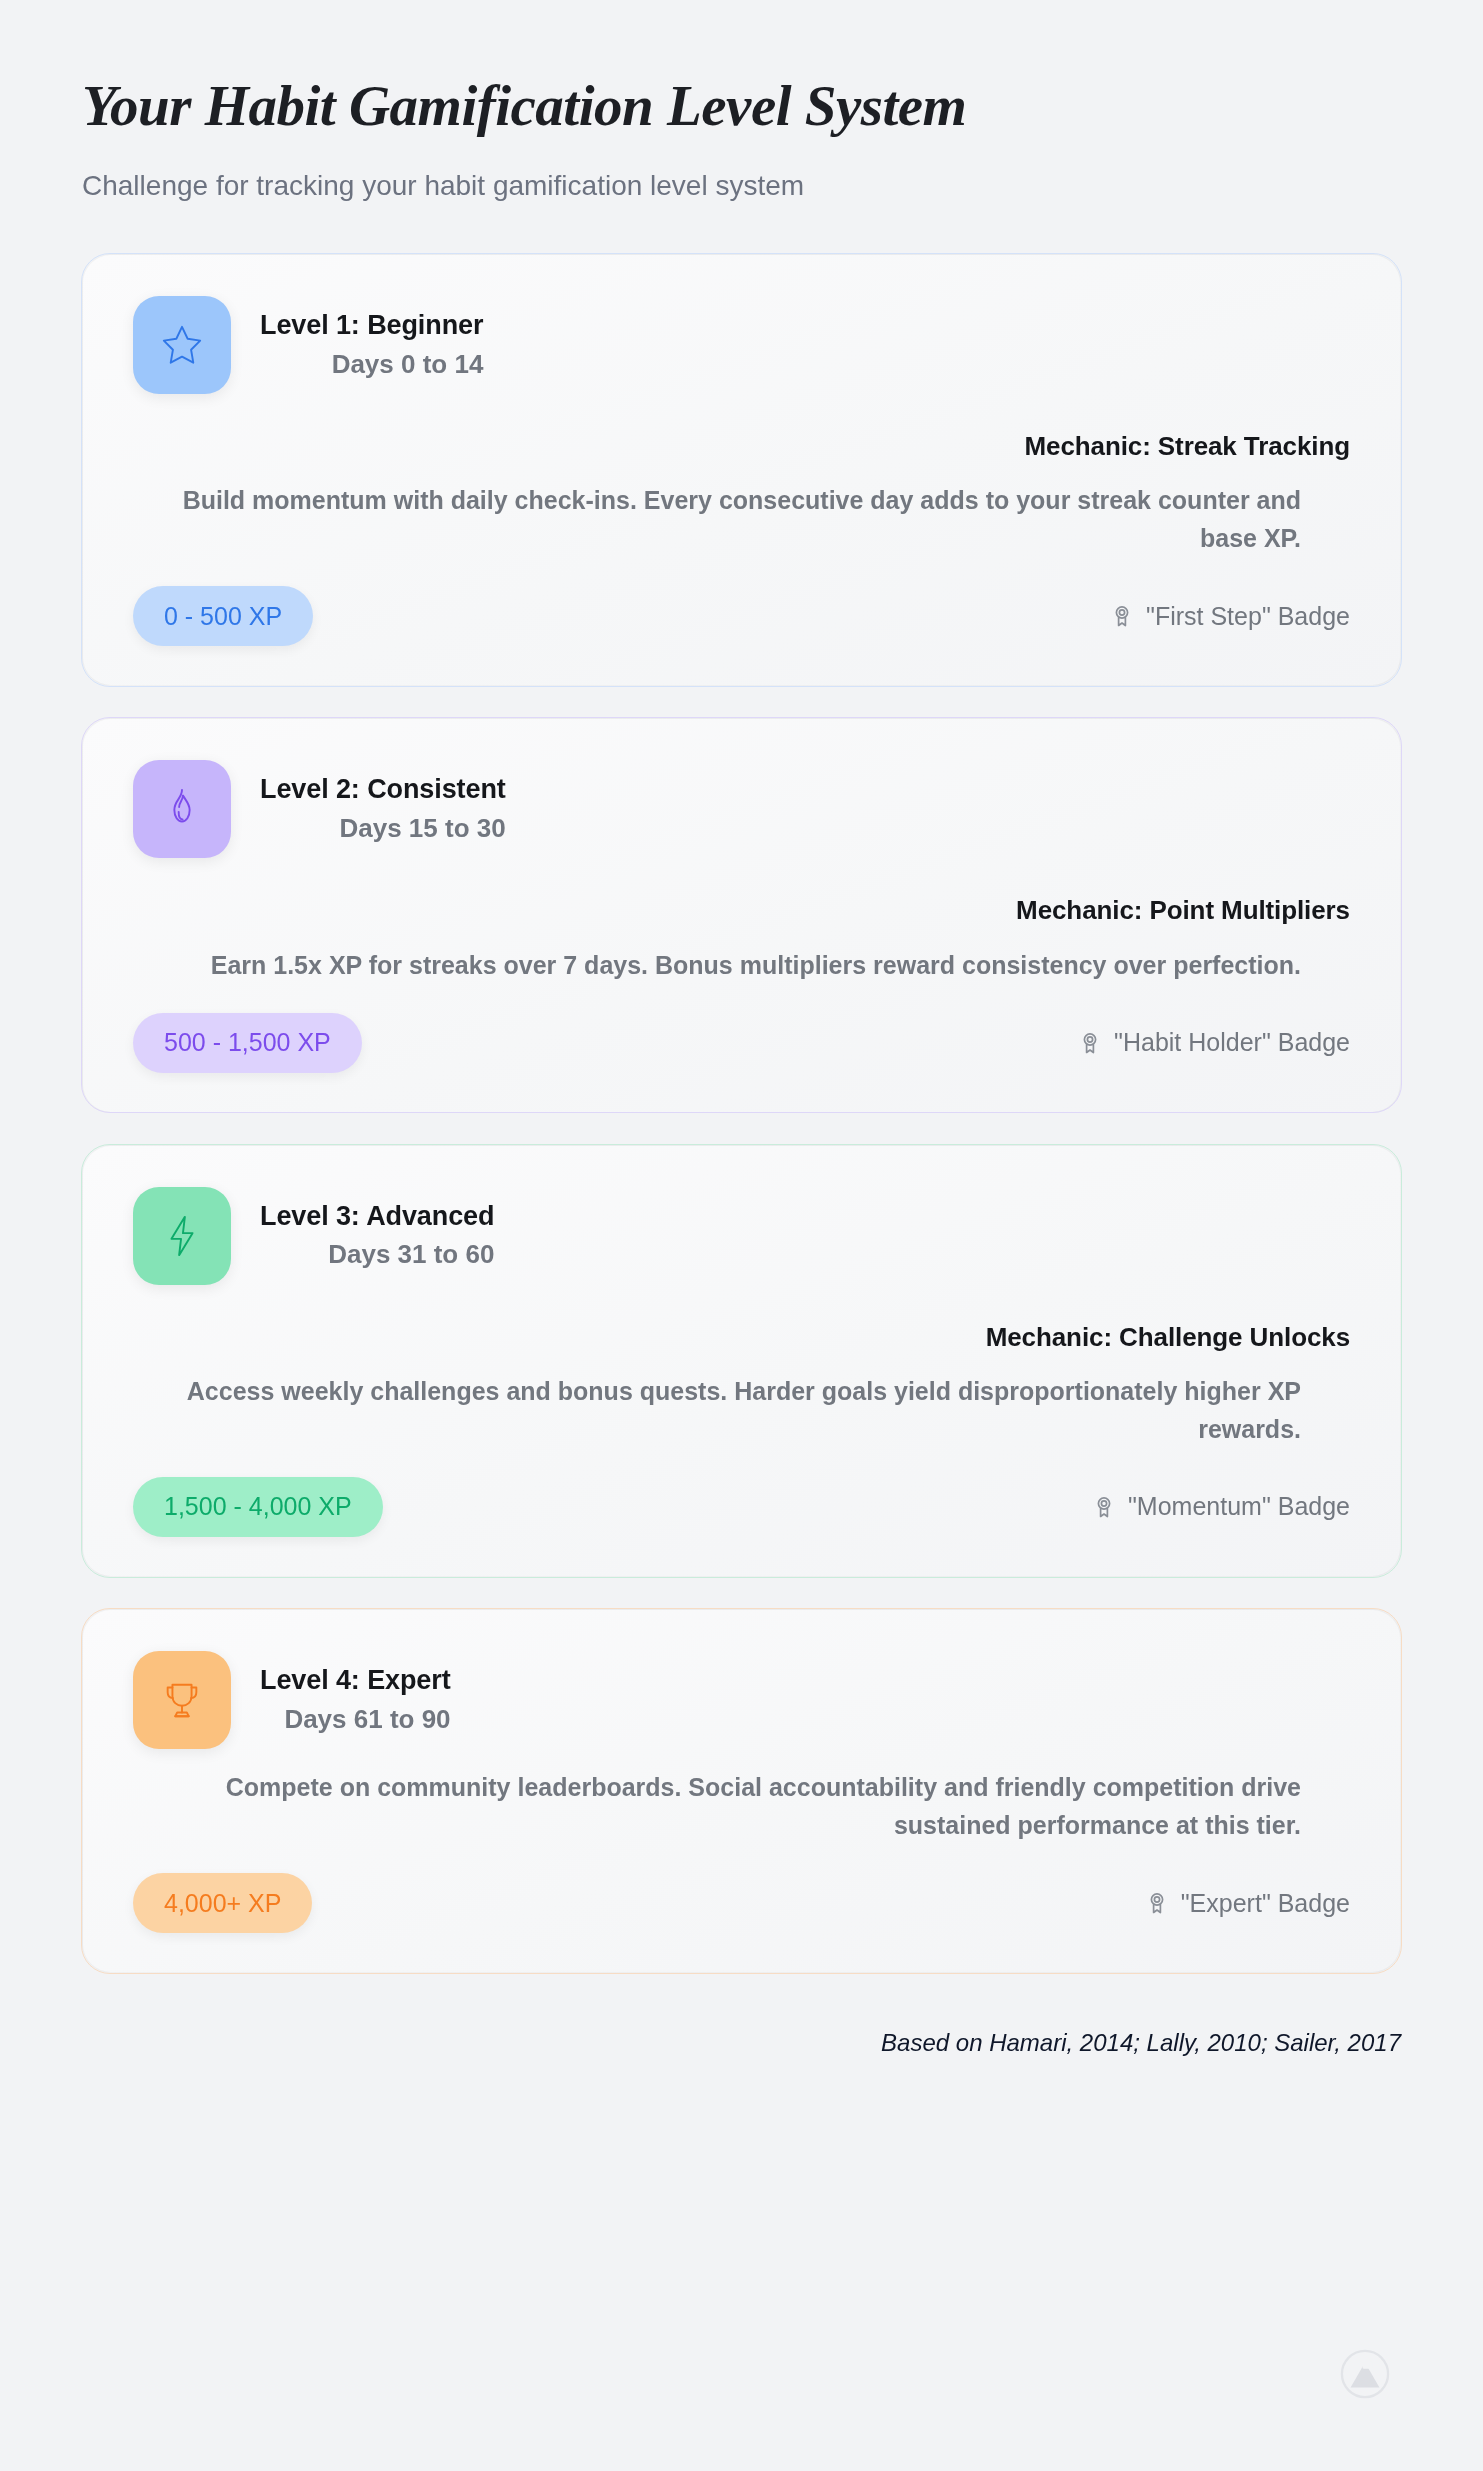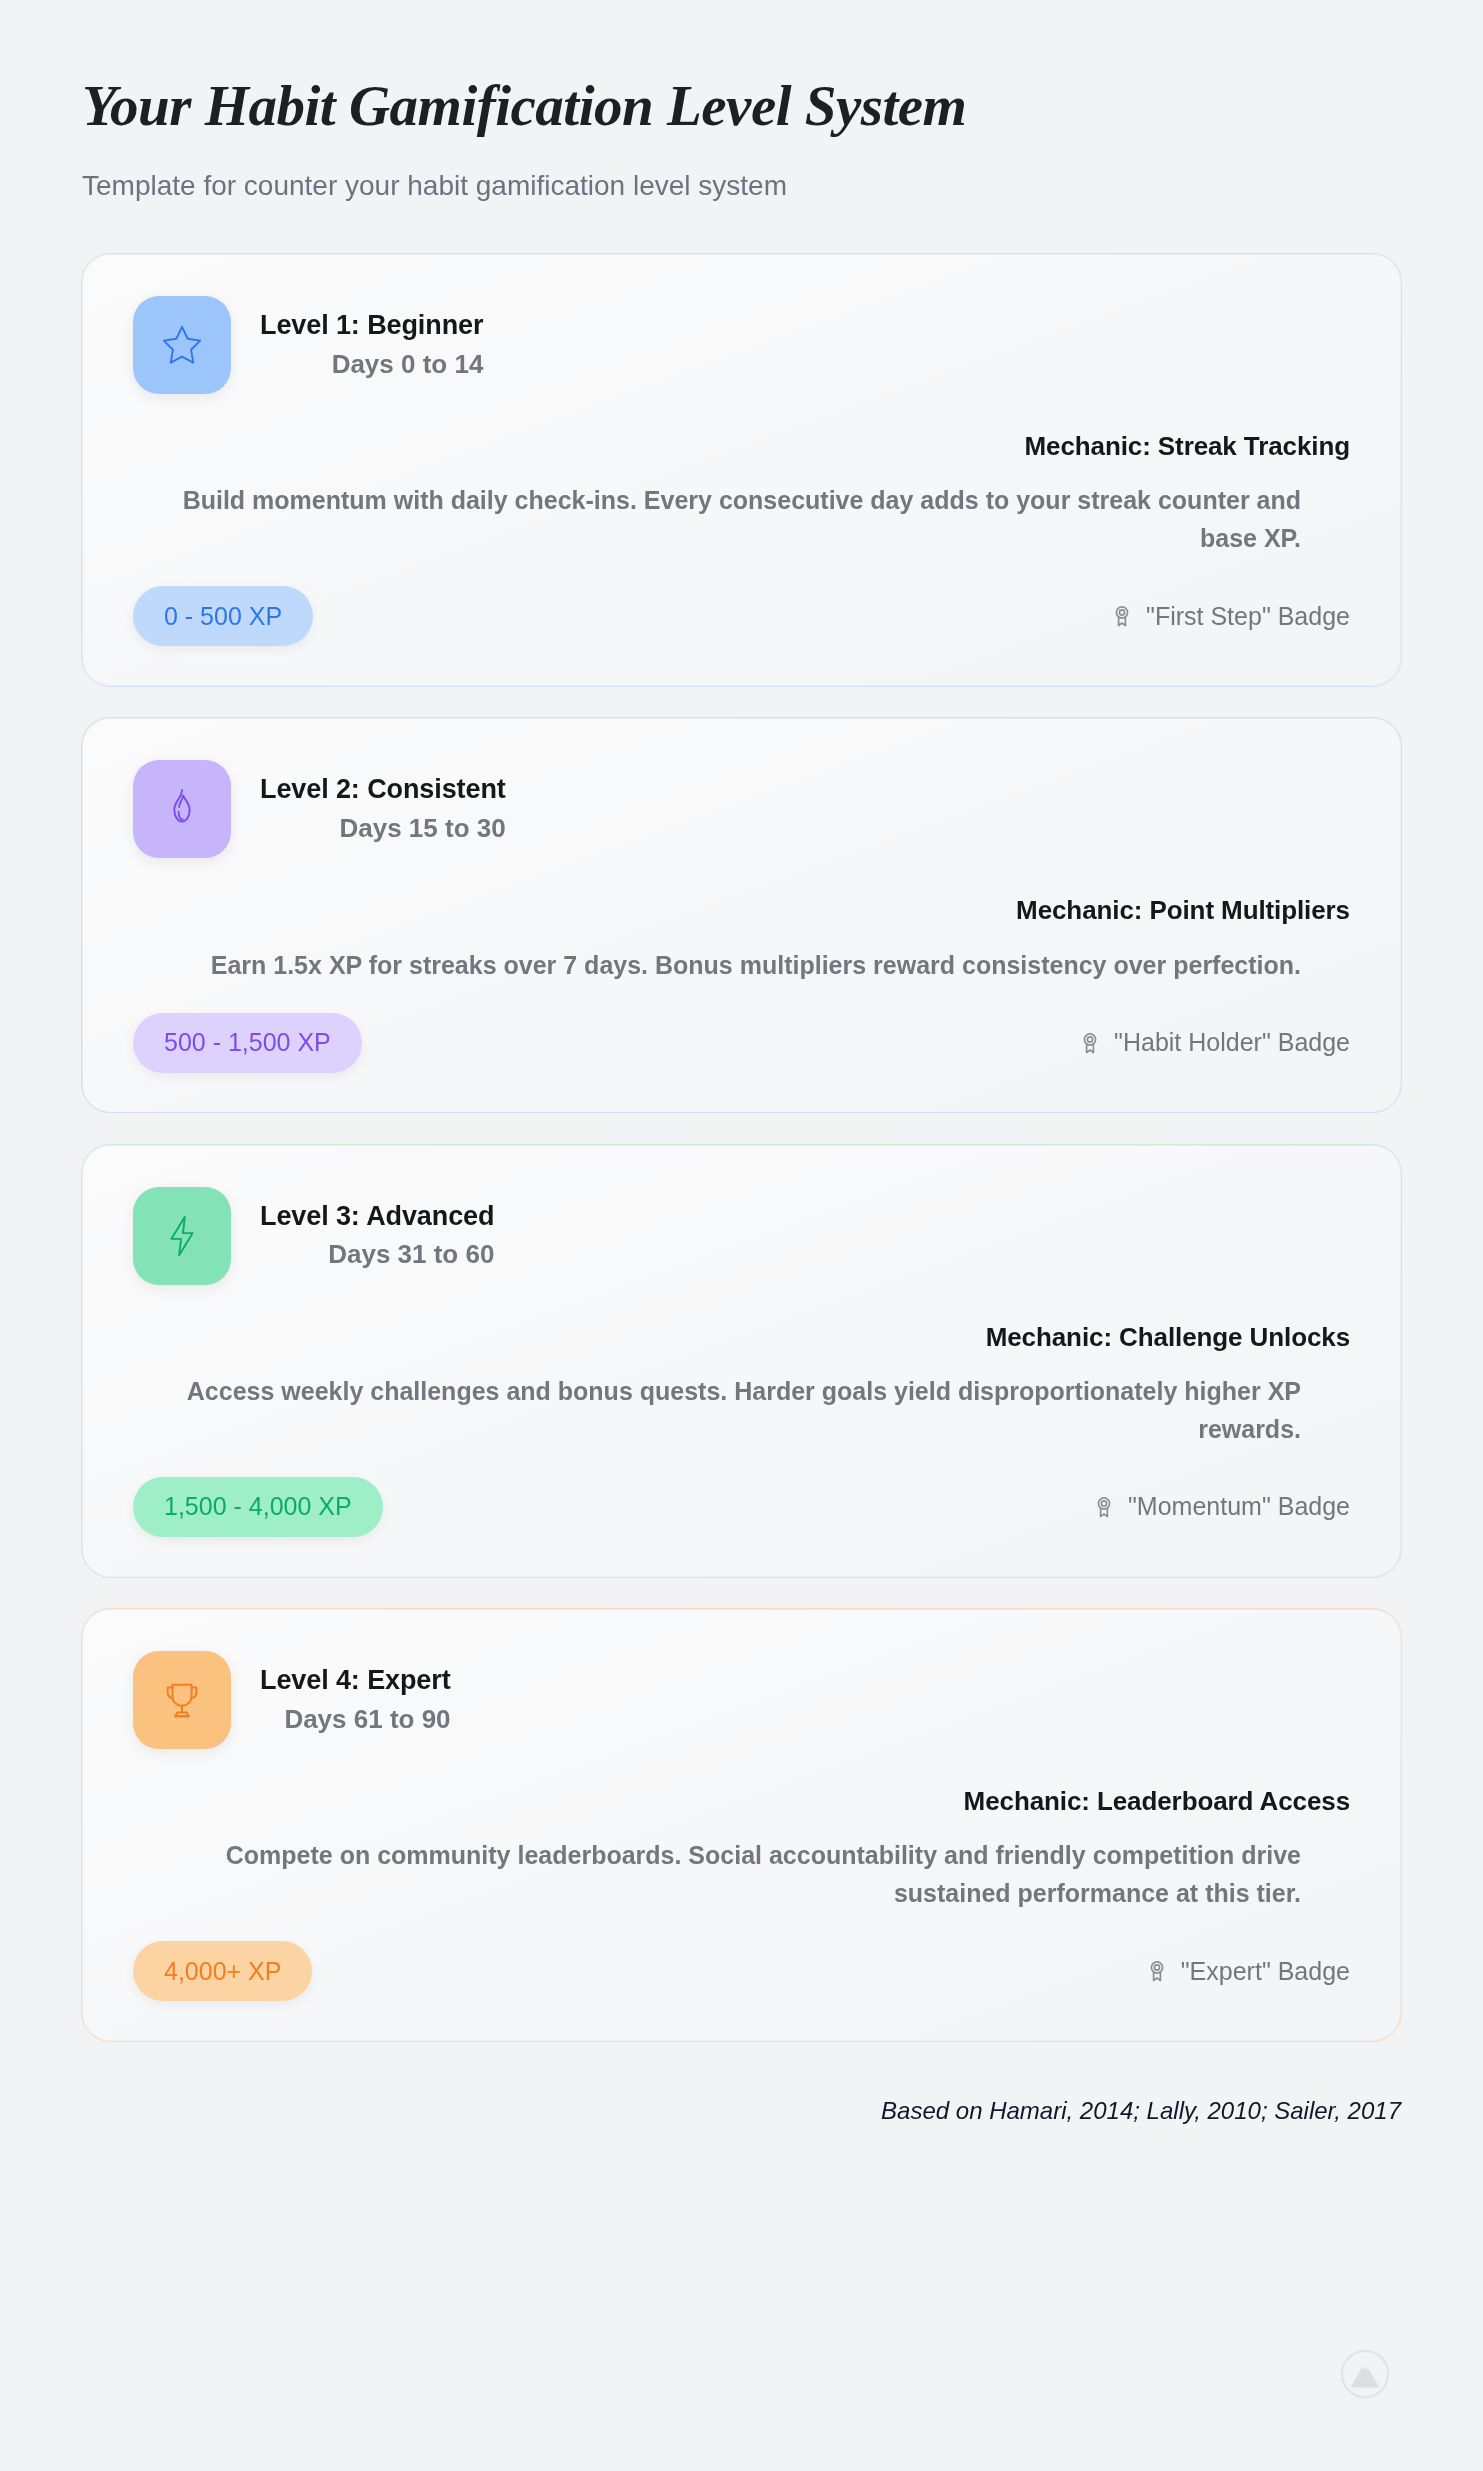--- a/index.html
+++ b/index.html
@@ -206,21 +206,21 @@
 
   .watermark svg { width: 50px; height: 50px; display: block; }
 </style>
 </head>
 <body>
 
 <div class="page">
 
   <div class="header">
     <h1 class="page-title">Your Habit Gamification Level System</h1>
-    <p class="page-subtitle">Template for counter your habit gamification level system</p>
+    <p class="page-subtitle">Challenge for tracking your habit gamification level system</p>
   </div>
 
   <div class="cards" id="cards">
       <div class="level-card" style="--ring: #d4e2f9;">
         <div class="card-head">
           <div class="level-icon" style="--chip:#9cc6fb;--stroke:#2f77e8">
             <svg viewBox="0 0 46 46" xmlns="http://www.w3.org/2000/svg">
               <path d="M23 4 L28.9 16.5 L42 18.4 L32.5 28 L34.8 41.5 L23 35.2 L11.2 41.5 L13.5 28 L4 18.4 L17.1 16.5 Z"></path>
             </svg>
           </div>
@@ -306,21 +306,20 @@
               <path d="M23 29 L23 36"></path>
               <path d="M16 40 L30 40"></path>
               <path d="M18 36 L28 36 L30 40 L16 40 Z"></path>
             </svg>
           </div>
           <div class="head-text">
             <div class="level-name">Level 4: Expert</div>
             <div class="level-days">Days 61 to 90</div>
           </div>
         </div>
-        <div class="mechanic-title">Mechanic: Leaderboard Access</div>
         <div class="mechanic-desc">Compete on community leaderboards. Social accountability and friendly competition drive sustained performance at this tier.</div>
         <div class="card-foot">
           <span class="xp-pill" style="--pillbg:#fcd3a3;--pilltext:#f57c1f">4,000+ XP</span>
           <span class="badge-label">
             <svg viewBox="0 0 24 24" xmlns="http://www.w3.org/2000/svg">
               <circle cx="12" cy="8.5" r="5.6"></circle>
               <circle cx="12" cy="8.5" r="2.6"></circle>
               <path d="M8.6 13.6 L8.6 21.5 L12 19 L15.4 21.5 L15.4 13.6"></path>
             </svg>
             <span>"Expert" Badge</span>

